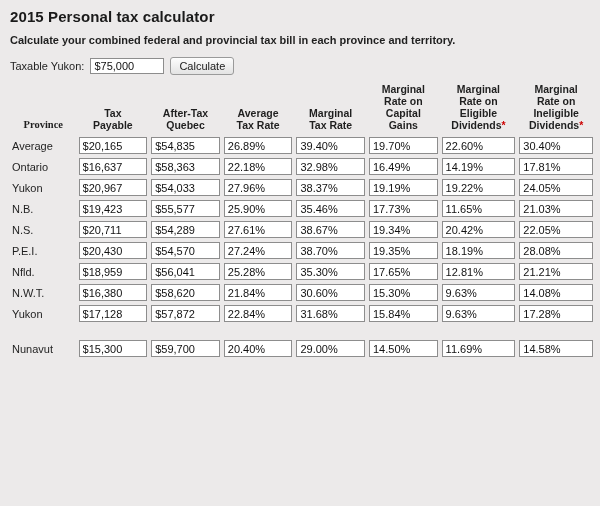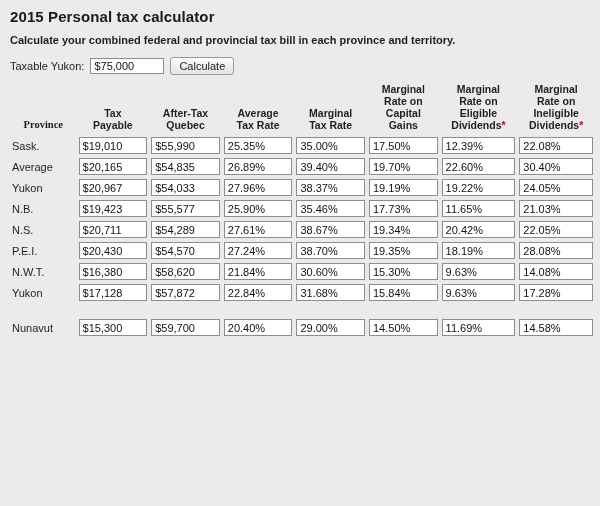--- a/index.html
+++ b/index.html
@@ -186,40 +186,40 @@
         <th>
           <span>Marginal</span><br>
           <span>Rate on</span><br>
           <span>Ineligible</span><br>
           <span>Dividends</span><span class="star">*</span>
         </th>
       </tr>
     </thead>
     <tbody>
       <tr>
-        <td class="prov">Sask.</td>
-        <td><input class="cell-input" type="text" readonly="" value="$19,010" style=""></td>
-        <td><input class="cell-input" type="text" readonly="" value="$55,990" style=""></td>
-        <td><input class="cell-input" type="text" readonly="" value="25.35%" style=""></td>
-        <td><input class="cell-input" type="text" readonly="" value="35.00%" style=""></td>
-        <td><input class="cell-input" type="text" readonly="" value="17.50%" style=""></td>
-        <td><input class="cell-input" type="text" readonly="" value="12.39%" style=""></td>
-        <td><input class="cell-input" type="text" readonly="" value="22.08%" style=""></td>
-      </tr>
-      <tr>
         <td class="prov">Average</td>
         <td><input class="cell-input" type="text" readonly="" value="$20,165" style=""></td>
         <td><input class="cell-input" type="text" readonly="" value="$54,835" style=""></td>
         <td><input class="cell-input" type="text" readonly="" value="26.89%" style=""></td>
         <td><input class="cell-input" type="text" readonly="" value="39.40%" style=""></td>
         <td><input class="cell-input" type="text" readonly="" value="19.70%" style=""></td>
         <td><input class="cell-input" type="text" readonly="" value="22.60%" style=""></td>
         <td><input class="cell-input" type="text" readonly="" value="30.40%" style=""></td>
       </tr>
       <tr>
+        <td class="prov">Ontario</td>
+        <td><input class="cell-input" type="text" readonly="" value="$16,637" style=""></td>
+        <td><input class="cell-input" type="text" readonly="" value="$58,363" style=""></td>
+        <td><input class="cell-input" type="text" readonly="" value="22.18%" style=""></td>
+        <td><input class="cell-input" type="text" readonly="" value="32.98%" style=""></td>
+        <td><input class="cell-input" type="text" readonly="" value="16.49%" style=""></td>
+        <td><input class="cell-input" type="text" readonly="" value="14.19%" style=""></td>
+        <td><input class="cell-input" type="text" readonly="" value="17.81%" style=""></td>
+      </tr>
+      <tr>
         <td class="prov">Yukon</td>
         <td><input class="cell-input" type="text" readonly="" value="$20,967" style=""></td>
         <td><input class="cell-input" type="text" readonly="" value="$54,033" style=""></td>
         <td><input class="cell-input" type="text" readonly="" value="27.96%" style=""></td>
         <td><input class="cell-input" type="text" readonly="" value="38.37%" style=""></td>
         <td><input class="cell-input" type="text" readonly="" value="19.19%" style=""></td>
         <td><input class="cell-input" type="text" readonly="" value="19.22%" style=""></td>
         <td><input class="cell-input" type="text" readonly="" value="24.05%" style=""></td>
       </tr>
       <tr>
@@ -246,20 +246,30 @@
         <td class="prov">P.E.I.</td>
         <td><input class="cell-input" type="text" readonly="" value="$20,430" style=""></td>
         <td><input class="cell-input" type="text" readonly="" value="$54,570" style=""></td>
         <td><input class="cell-input" type="text" readonly="" value="27.24%" style=""></td>
         <td><input class="cell-input" type="text" readonly="" value="38.70%" style=""></td>
         <td><input class="cell-input" type="text" readonly="" value="19.35%" style=""></td>
         <td><input class="cell-input" type="text" readonly="" value="18.19%" style=""></td>
         <td><input class="cell-input" type="text" readonly="" value="28.08%" style=""></td>
       </tr>
       <tr>
+        <td class="prov">Nfld.</td>
+        <td><input class="cell-input" type="text" readonly="" value="$18,959" style=""></td>
+        <td><input class="cell-input" type="text" readonly="" value="$56,041" style=""></td>
+        <td><input class="cell-input" type="text" readonly="" value="25.28%" style=""></td>
+        <td><input class="cell-input" type="text" readonly="" value="35.30%" style=""></td>
+        <td><input class="cell-input" type="text" readonly="" value="17.65%" style=""></td>
+        <td><input class="cell-input" type="text" readonly="" value="12.81%" style=""></td>
+        <td><input class="cell-input" type="text" readonly="" value="21.21%" style=""></td>
+      </tr>
+      <tr>
         <td class="prov">N.W.T.</td>
         <td><input class="cell-input" type="text" readonly="" value="$16,380" style=""></td>
         <td><input class="cell-input" type="text" readonly="" value="$58,620" style=""></td>
         <td><input class="cell-input" type="text" readonly="" value="21.84%" style=""></td>
         <td><input class="cell-input" type="text" readonly="" value="30.60%" style=""></td>
         <td><input class="cell-input" type="text" readonly="" value="15.30%" style=""></td>
         <td><input class="cell-input" type="text" readonly="" value="9.63%" style=""></td>
         <td><input class="cell-input" type="text" readonly="" value="14.08%" style=""></td>
       </tr>
       <tr>

